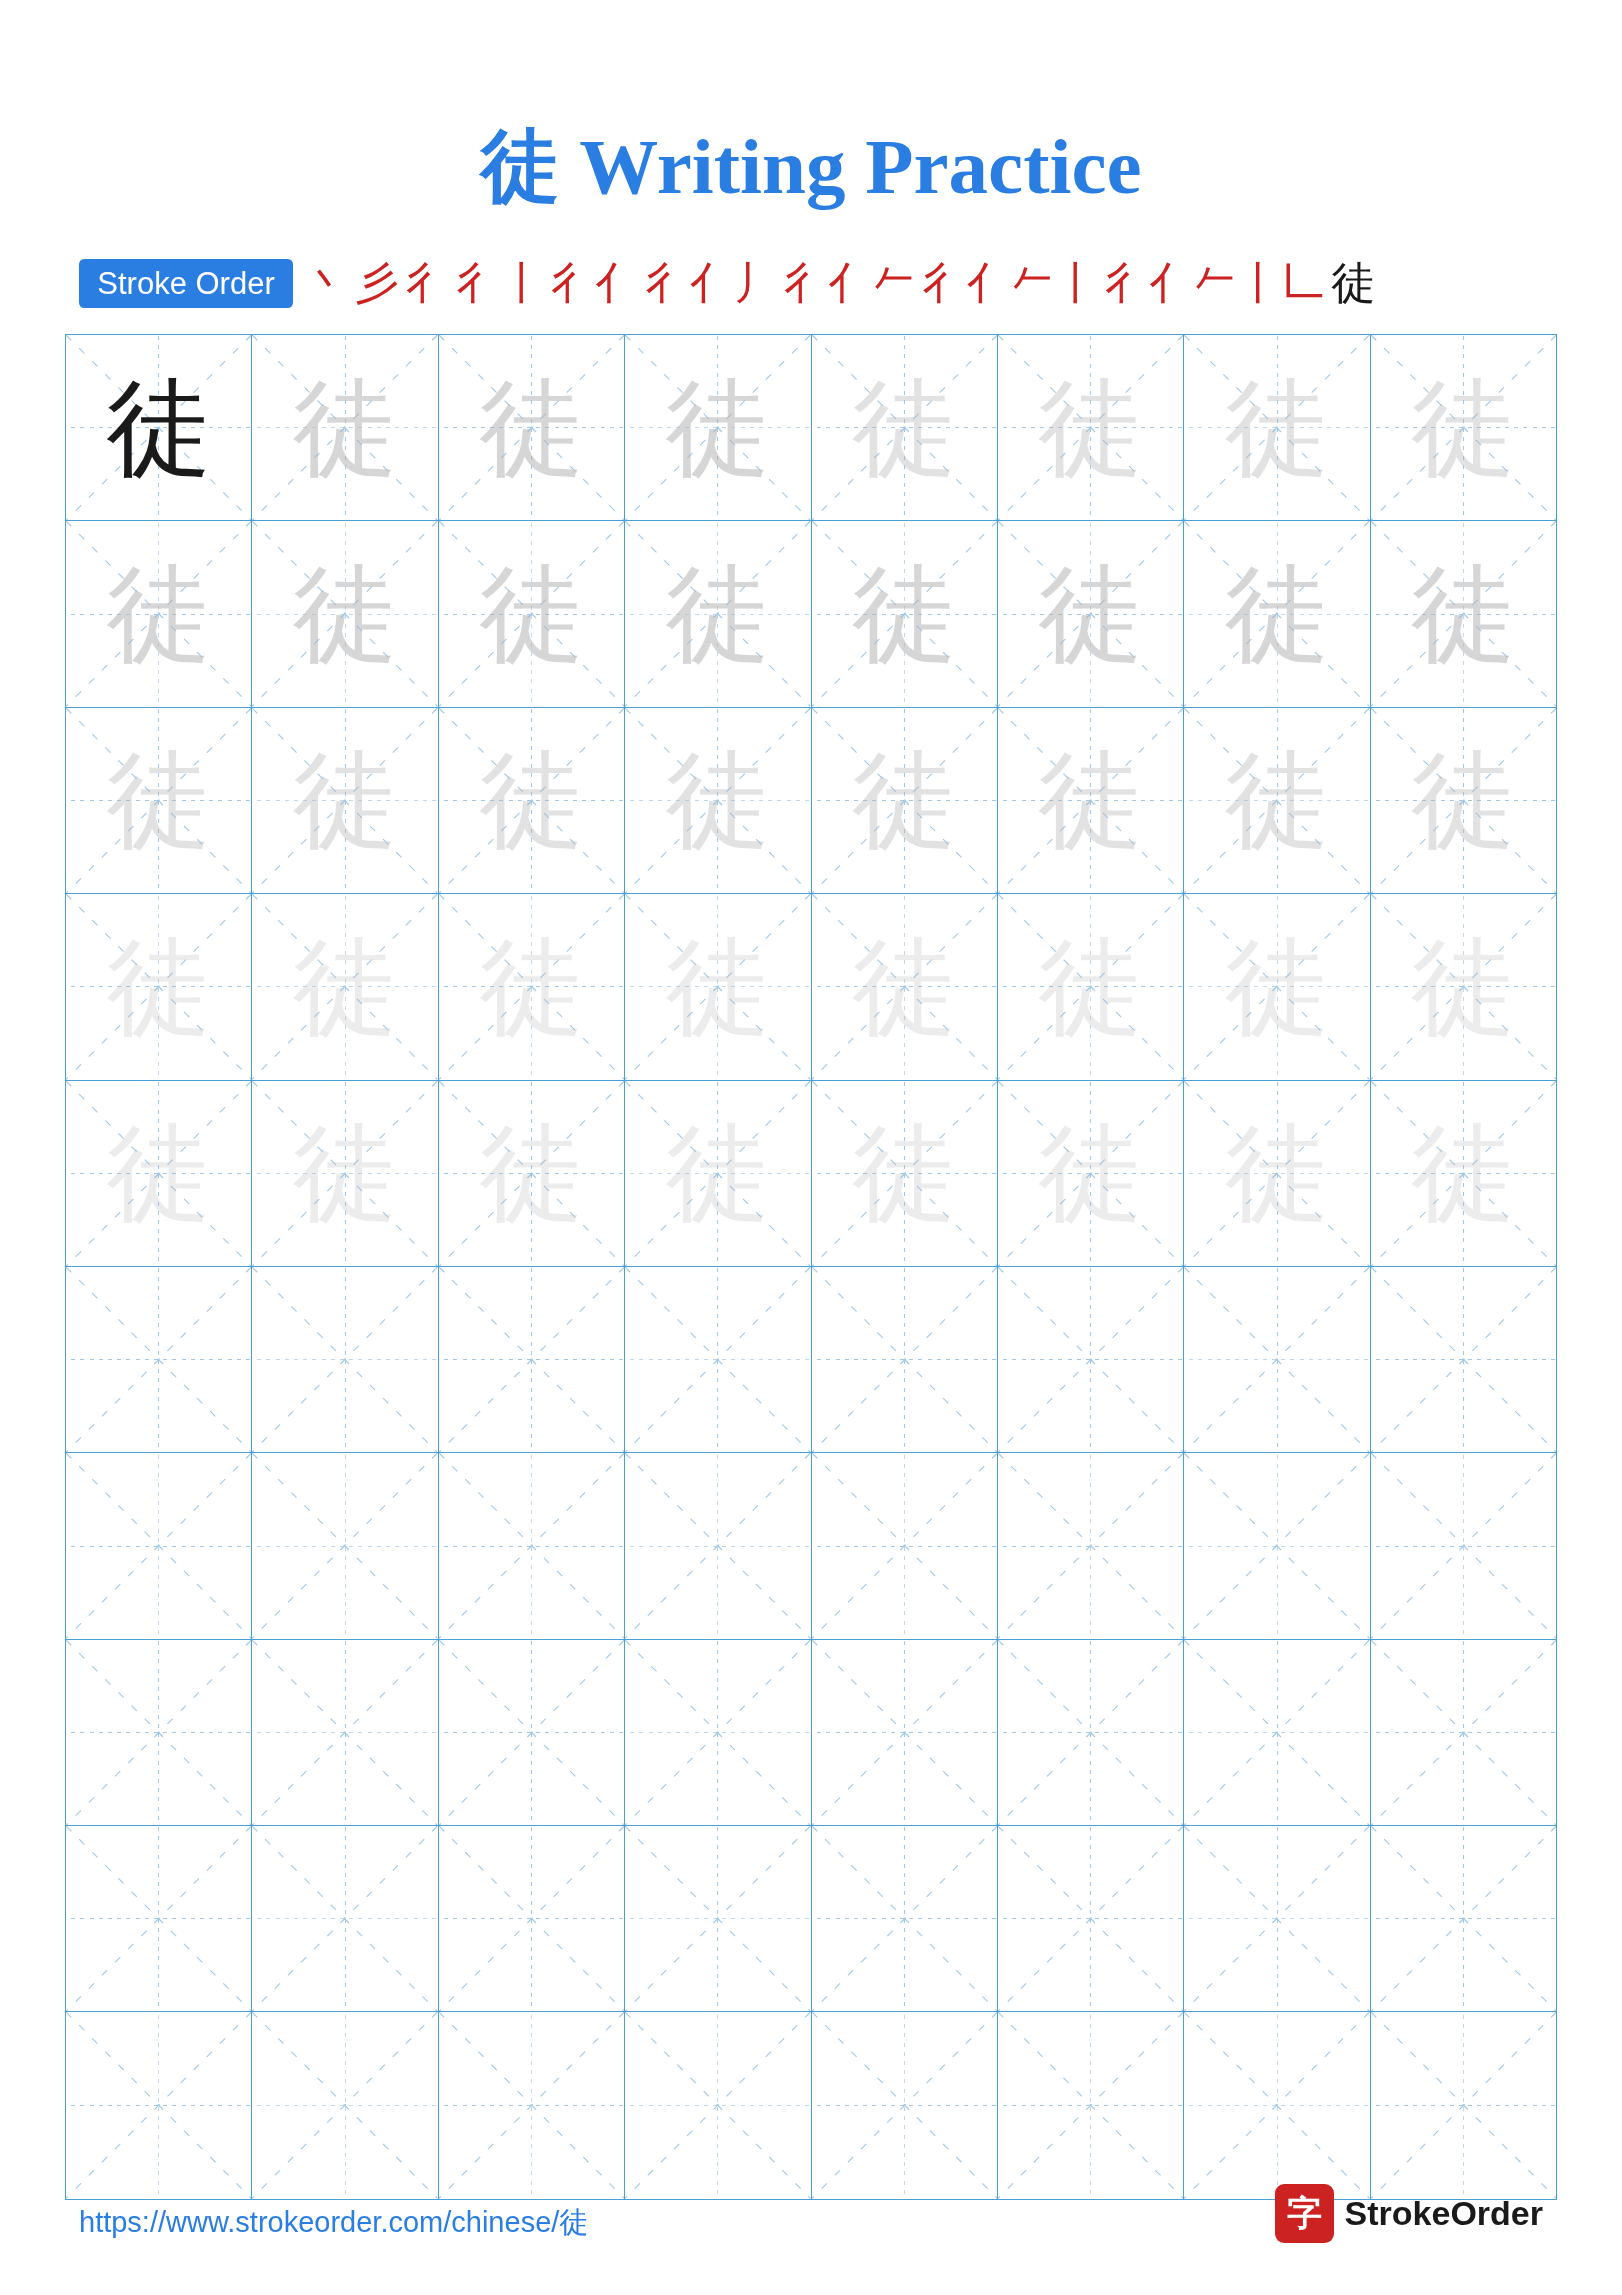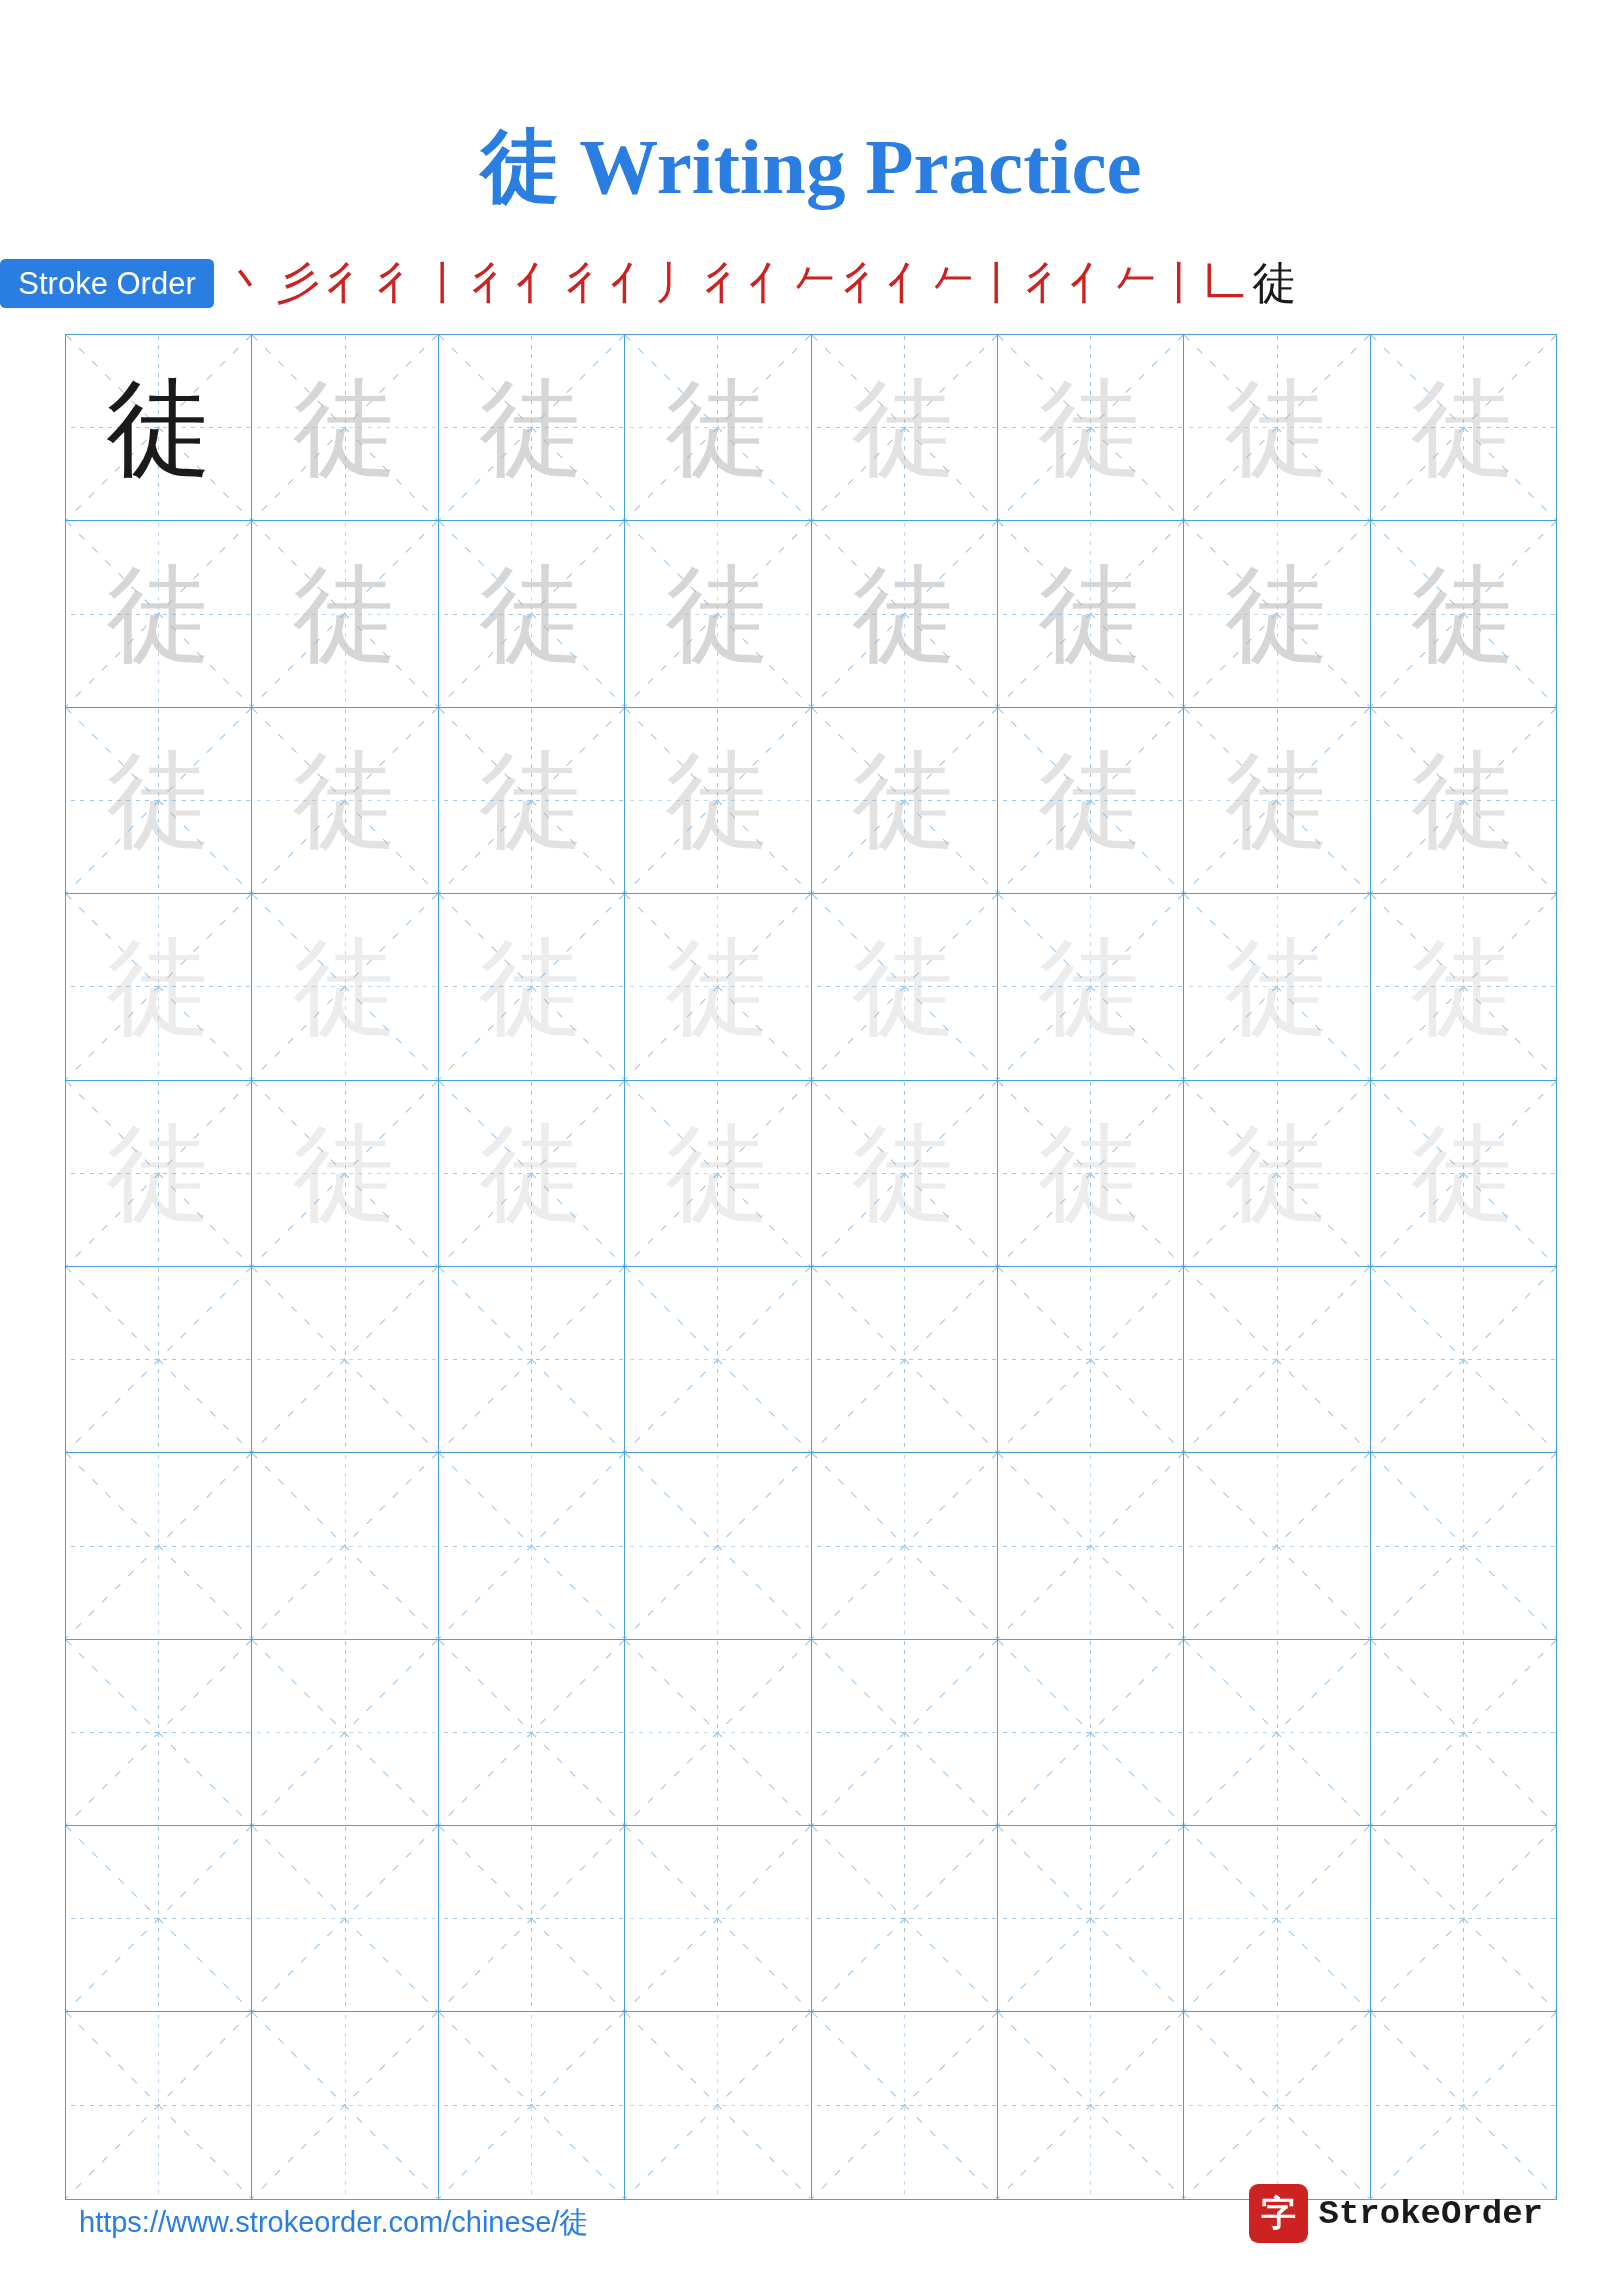--- a/index.html
+++ b/index.html
@@ -18,20 +18,21 @@
       padding-top: 114px;
       padding-bottom: 39px;
       font-size: 79px;
       font-weight: bold;
       color: #2a7de1;
     }
 
     .stroke-order-row {
       display: flex;
       align-items: center;
+      padding-left: 79px;
       margin-bottom: 26px;
       gap: 11.8px;
     }
 
     .stroke-order-badge {
       background: #2a7de1;
       color: white;
       font-size: 31px;
       padding: 6.5px 18.3px;
       border-radius: 5.2px;
@@ -177,21 +178,21 @@
       color: white;
       font-size: 35px;
       font-weight: bold;
       font-family: serif;
     }
 
     .footer-brand-text {
       font-size: 34px;
       font-weight: bold;
       color: #1a1a1a;
-      font-family: Liberation Mono, monospace;
+      font-family: Liberation Sans, sans-serif;
     }
   </style>
 </head>
 <body>
 
 <div class="page-title">徒 Writing Practice</div>
 
 <div class="stroke-order-row">
   <div class="stroke-order-badge">Stroke Order</div>
   <div class="stroke-chars">

